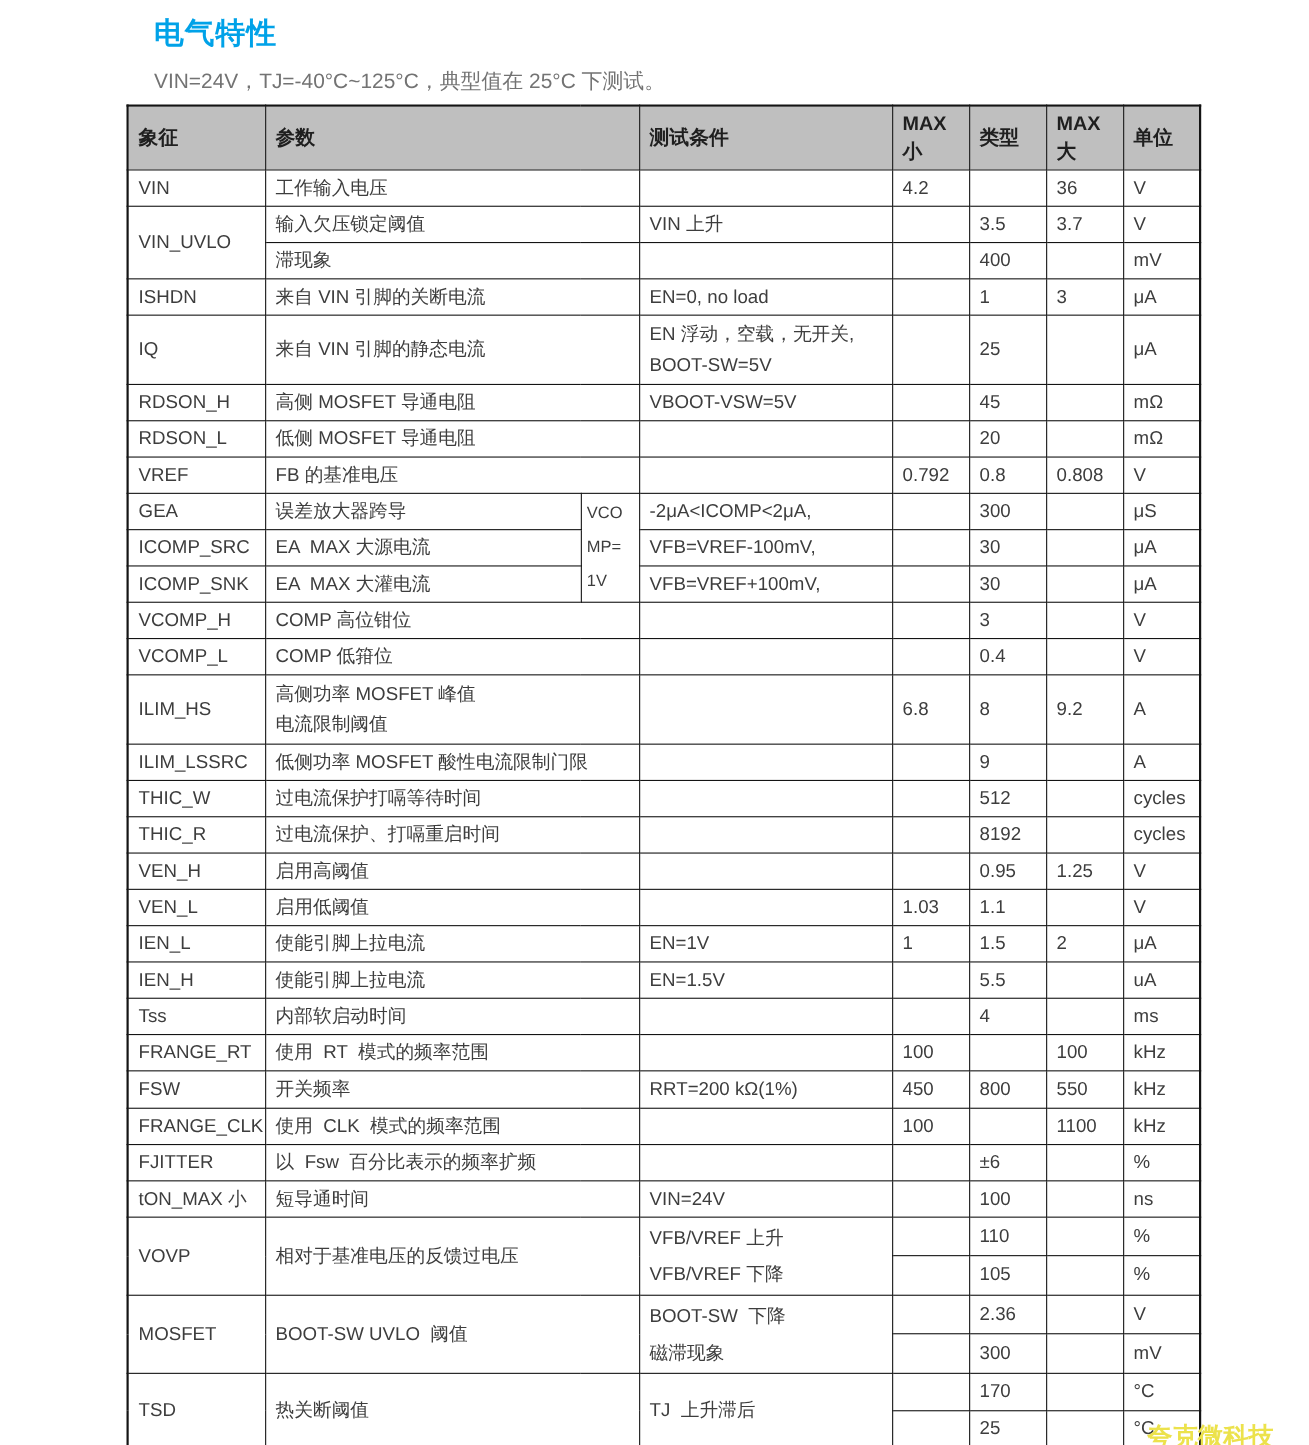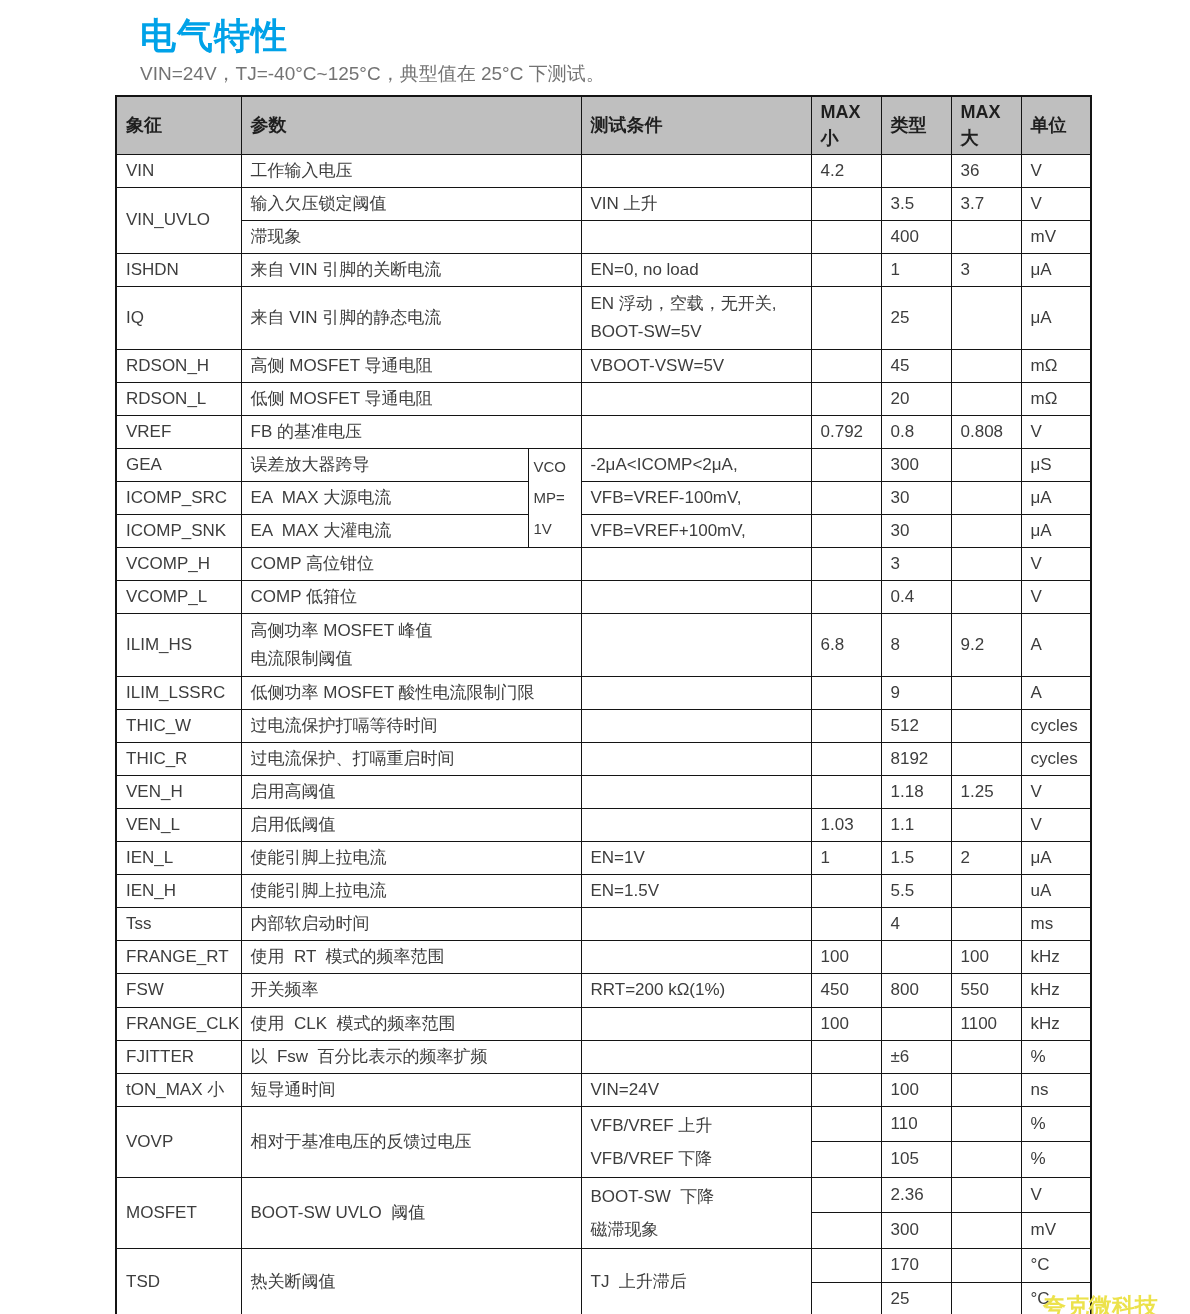--- a/index.html
+++ b/index.html
@@ -12,21 +12,21 @@
   *{box-sizing:border-box;}
   html,body{margin:0;padding:0;}
   body{
     width:1190px;height:1314px;position:relative;overflow:hidden;
     background:#ffffff;
     font-family:"Liberation Sans","DejaVu Sans",sans-serif;
     color:var(--text);
   }
   .page-title{
     position:absolute;left:140px;top:12px;
-    font-size:36px;font-weight:bold;color:var(--accent);
+    font-size:27px;font-weight:bold;color:var(--accent);
     letter-spacing:1px;
   }
   .subtitle{
     position:absolute;left:140px;top:61px;
     font-size:19px;color:#737373;
   }
   table.spec-table{
     position:absolute;left:115px;top:95px;
     width:975px;border-collapse:collapse;table-layout:fixed;
     border:2px solid var(--border);
@@ -264,21 +264,21 @@
     <td></td>
     <td>8192</td>
     <td></td>
     <td>cycles</td>
   </tr>
   <tr class="h1">
     <td>VEN_H</td>
     <td colspan="2">启用高阈值</td>
     <td></td>
     <td></td>
-    <td>1.18</td>
+    <td>0.95</td>
     <td>1.25</td>
     <td>V</td>
   </tr>
   <tr class="h1">
     <td>VEN_L</td>
     <td colspan="2">启用低阈值</td>
     <td></td>
     <td>1.03</td>
     <td>1.1</td>
     <td></td>

